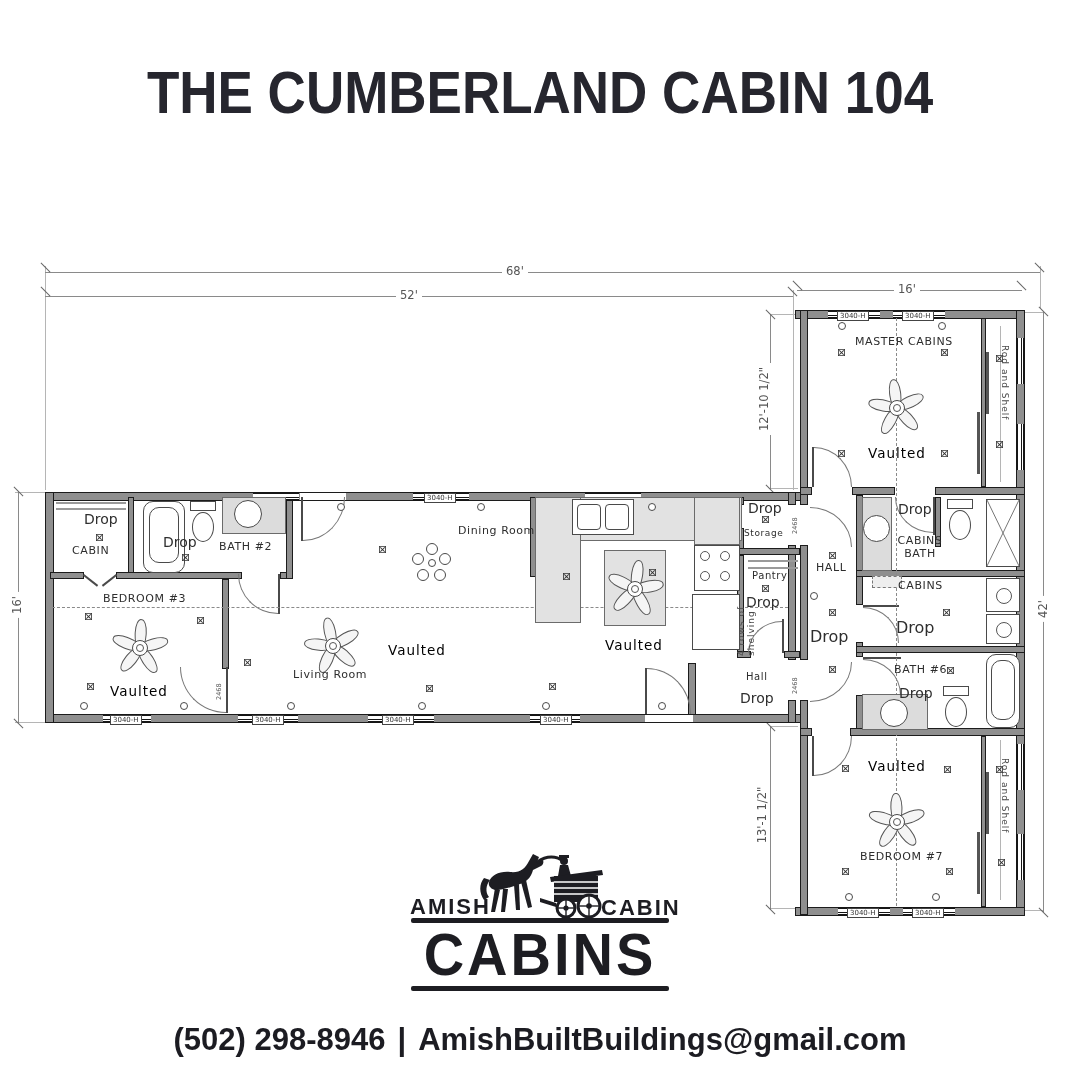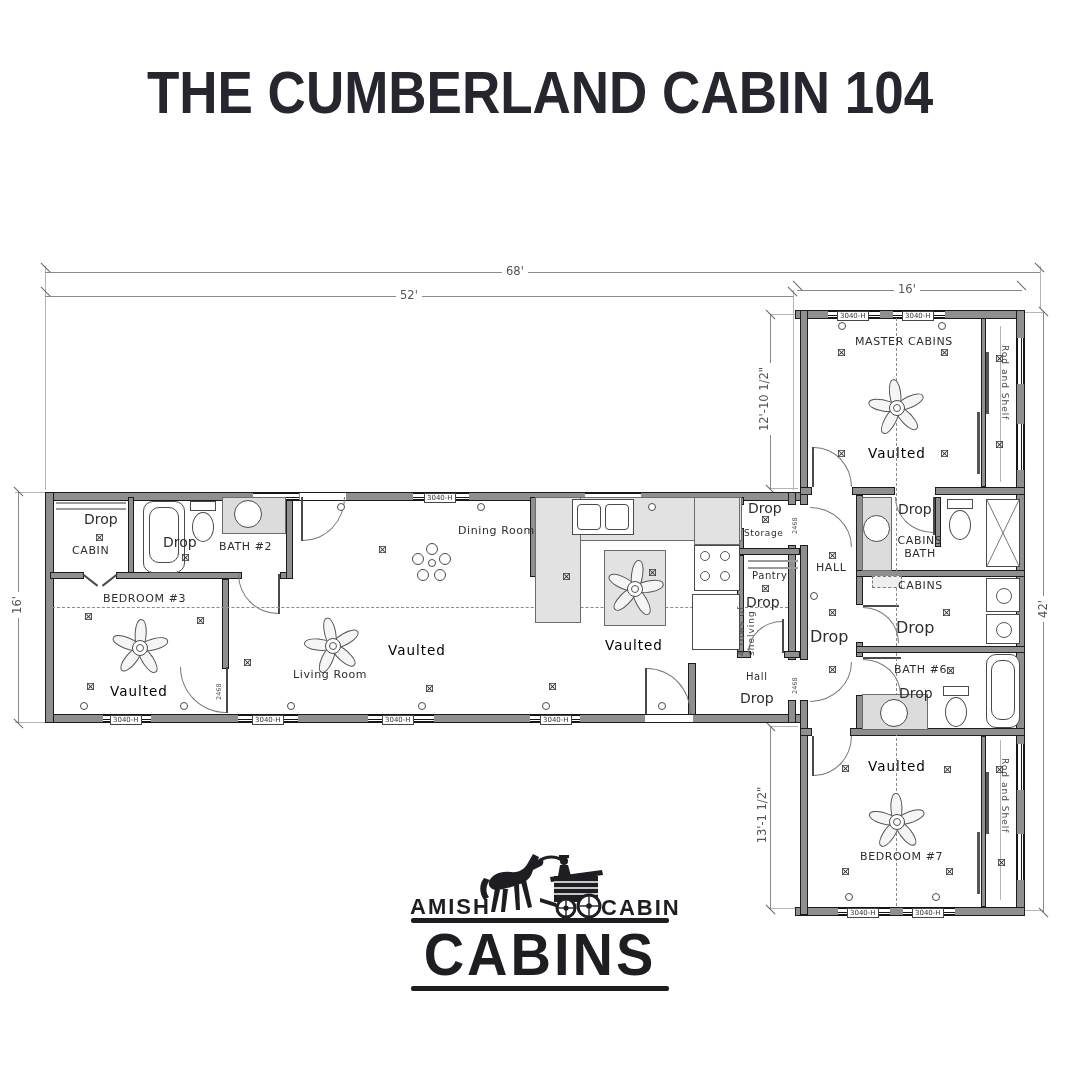--- a/index.html
+++ b/index.html
@@ -447,14 +447,17 @@
         <line x1="103" y1="58" x2="123" y2="58" stroke="#1d1d22" stroke-width="1.4"></line>
       </g>
     </svg>
     <div class="amish">AMISH</div>
     <div class="built">CABIN</div>
     <div class="bar" style="top:70px"></div>
     <div class="cabins">CABINS</div>
     <div class="bar" style="top:138px"></div>
   </div>
 
+  <div class="contact">
+    <span>(502) 298-8946</span><span>|</span><span>AmishBuiltBuildings@gmail.com</span>
+  </div>
 
 </div>
 
 </body></html>

